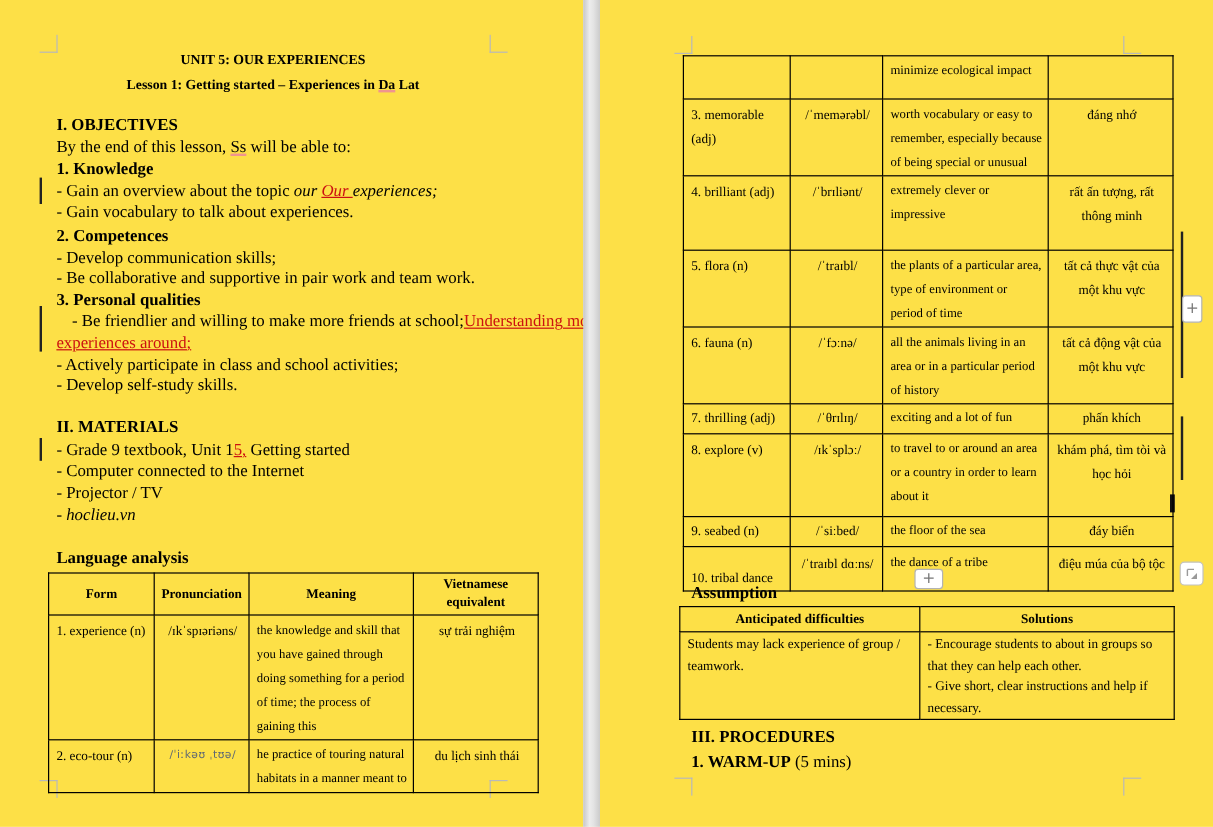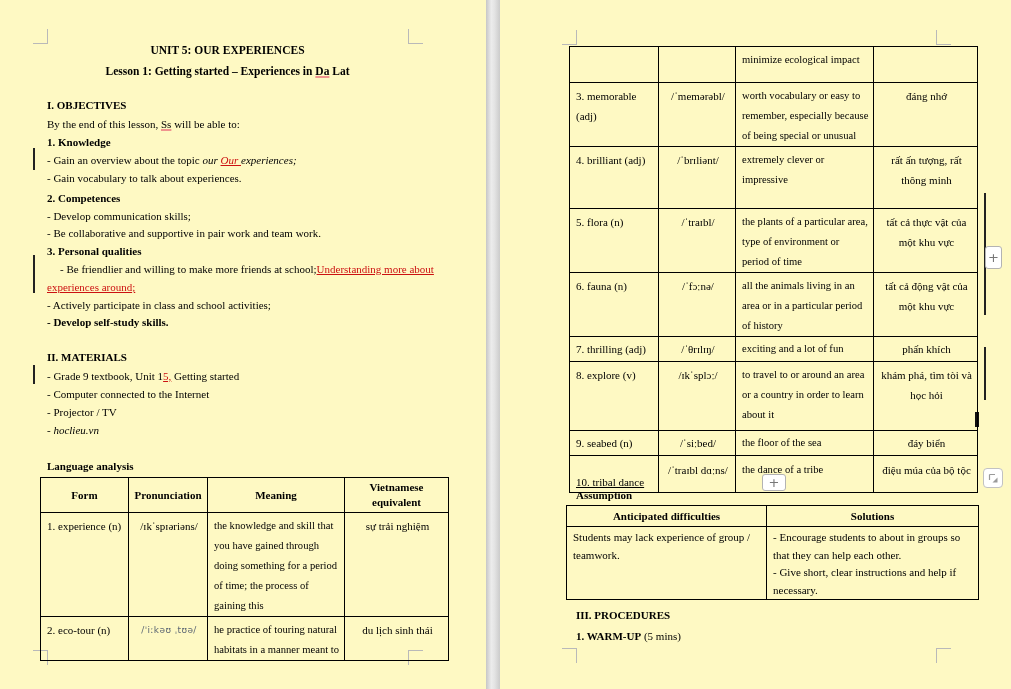--- a/index.html
+++ b/index.html
@@ -2,26 +2,26 @@
 <html><head>
 <meta charset="utf-8">
 <style>
   html,body{margin:0;padding:0;}
   body{
     width:1011px;height:689px;position:relative;overflow:hidden;
     background:#ffffff;color:#000;
     font-family:"Liberation Serif","DejaVu Serif",serif;
     font-size:11px;
   }
-  .page{position:absolute;top:0;height:689px;background:#fef9c3;}
+  .page{position:absolute;top:0;height:689px;background:#fde047;}
   #page-left{left:0;width:486px;}
   #page-right{left:500px;width:511px;}
   #divider{position:absolute;top:0;height:689px;left:486px;width:14px;
     background:linear-gradient(90deg,#c7c7c7,#ececec 38%,#e3e3e3 62%,#cbcbcb);}
-  .ln{position:absolute;left:47px;line-height:18px;font-size:11px;white-space:pre;}
+  .ln{position:absolute;left:47px;line-height:18px;font-size:14px;white-space:pre;}
   .rln{left:76px;}
   .center{left:47px;width:361px;text-align:center;font-size:11.5px;}
   .b{font-weight:bold;}
   .i{font-style:italic;}
   .ins{color:#cc1111;text-decoration:underline;text-decoration-thickness:1px;text-decoration-color:#cc1111;}
   .sp{text-decoration:underline;text-decoration-thickness:2px;text-decoration-color:#f0948f;}
   .crop{position:absolute;width:14px;height:14px;border:0 solid #b9b9b9;}
   .crop.tl{border-right-width:1px;border-bottom-width:1px;}
   .crop.tr{border-left-width:1px;border-bottom-width:1px;}
   .crop.bl{border-right-width:1px;border-top-width:1px;}
@@ -64,21 +64,21 @@
   <div class="ln b" style="top:133px;">1. Knowledge</div>
   <div class="ln" style="top:169px;">- Gain vocabulary to talk about experiences.</div>
   <div class="ln" style="top:151px;"><span>- Gain an overview about the topic </span><span class="i">our </span><span class="i ins">Our </span><span class="i">experiences;</span></div>
   <div class="ln b" style="top:189px;">2. Competences</div>
   <div class="ln" style="top:207px;">- Develop communication skills;</div>
   <div class="ln" style="top:224px;">- Be collaborative and supportive in pair work and team work.</div>
   <div class="ln b" style="top:242px;">3. Personal qualities</div>
   <div class="ln" style="top:260px;margin-left:13px;"><span>- Be friendlier and willing to make more friends at school;</span><span class="ins">Understanding more about</span></div>
   <div class="ln ins" style="top:278px;">experiences around;</div>
   <div class="ln" style="top:296px;">- Actively participate in class and school activities;</div>
-  <div class="ln" style="top:313px;font-weight:bold;">- Develop self-study skills.</div>
+  <div class="ln" style="top:313px;">- Develop self-study skills.</div>
 
   <div class="ln b" style="top:348px;">II. MATERIALS</div>
   <div class="ln" style="top:367px;"><span>- Grade 9 textbook, Unit 1</span><span class="ins">5,</span><span> Getting started</span></div>
   <div class="ln" style="top:385px;">- Computer connected to the Internet</div>
   <div class="ln" style="top:403px;">- Projector / TV</div>
   <div class="ln" style="top:421px;"><span>- </span><span class="i">hoclieu.vn</span></div>
 
   <div class="ln b" style="top:457px;">Language analysis</div>
 
   <table class="doc" style="left:40px;top:477px;width:408px;">
@@ -174,21 +174,21 @@
       <td class="meaning">to travel to or around an area or a country in order to learn about it</td>
       <td class="cen">khám phá, tìm tòi và học hỏi</td>
     </tr>
     <tr style="height:25px;">
       <td style="padding-top:2px;">9. seabed (n)</td>
       <td class="cen" style="padding-top:2px;">/ˈsiːbed/</td>
       <td class="meaning" style="padding-top:2px;">the floor of the sea</td>
       <td class="cen" style="padding-top:2px;">đáy biển</td>
     </tr>
     <tr style="height:29px;">
-      <td style="padding-top:16px;text-decoration:underline;">10. tribal dance</td>
+      <td style="padding-top:16px;">10. tribal dance</td>
       <td class="cen" style="padding-top:4px;">/ˈtraɪbl dɑːns/</td>
       <td class="meaning" style="padding-top:4px;">the dance of a tribe</td>
       <td class="cen" style="padding-top:4px;">điệu múa của bộ tộc</td>
     </tr>
   </tbody>
     </table>
 
   <div class="uibtn" style="left:262px;top:474px;width:22px;height:15px;">
       <span>+</span>
     </div>

